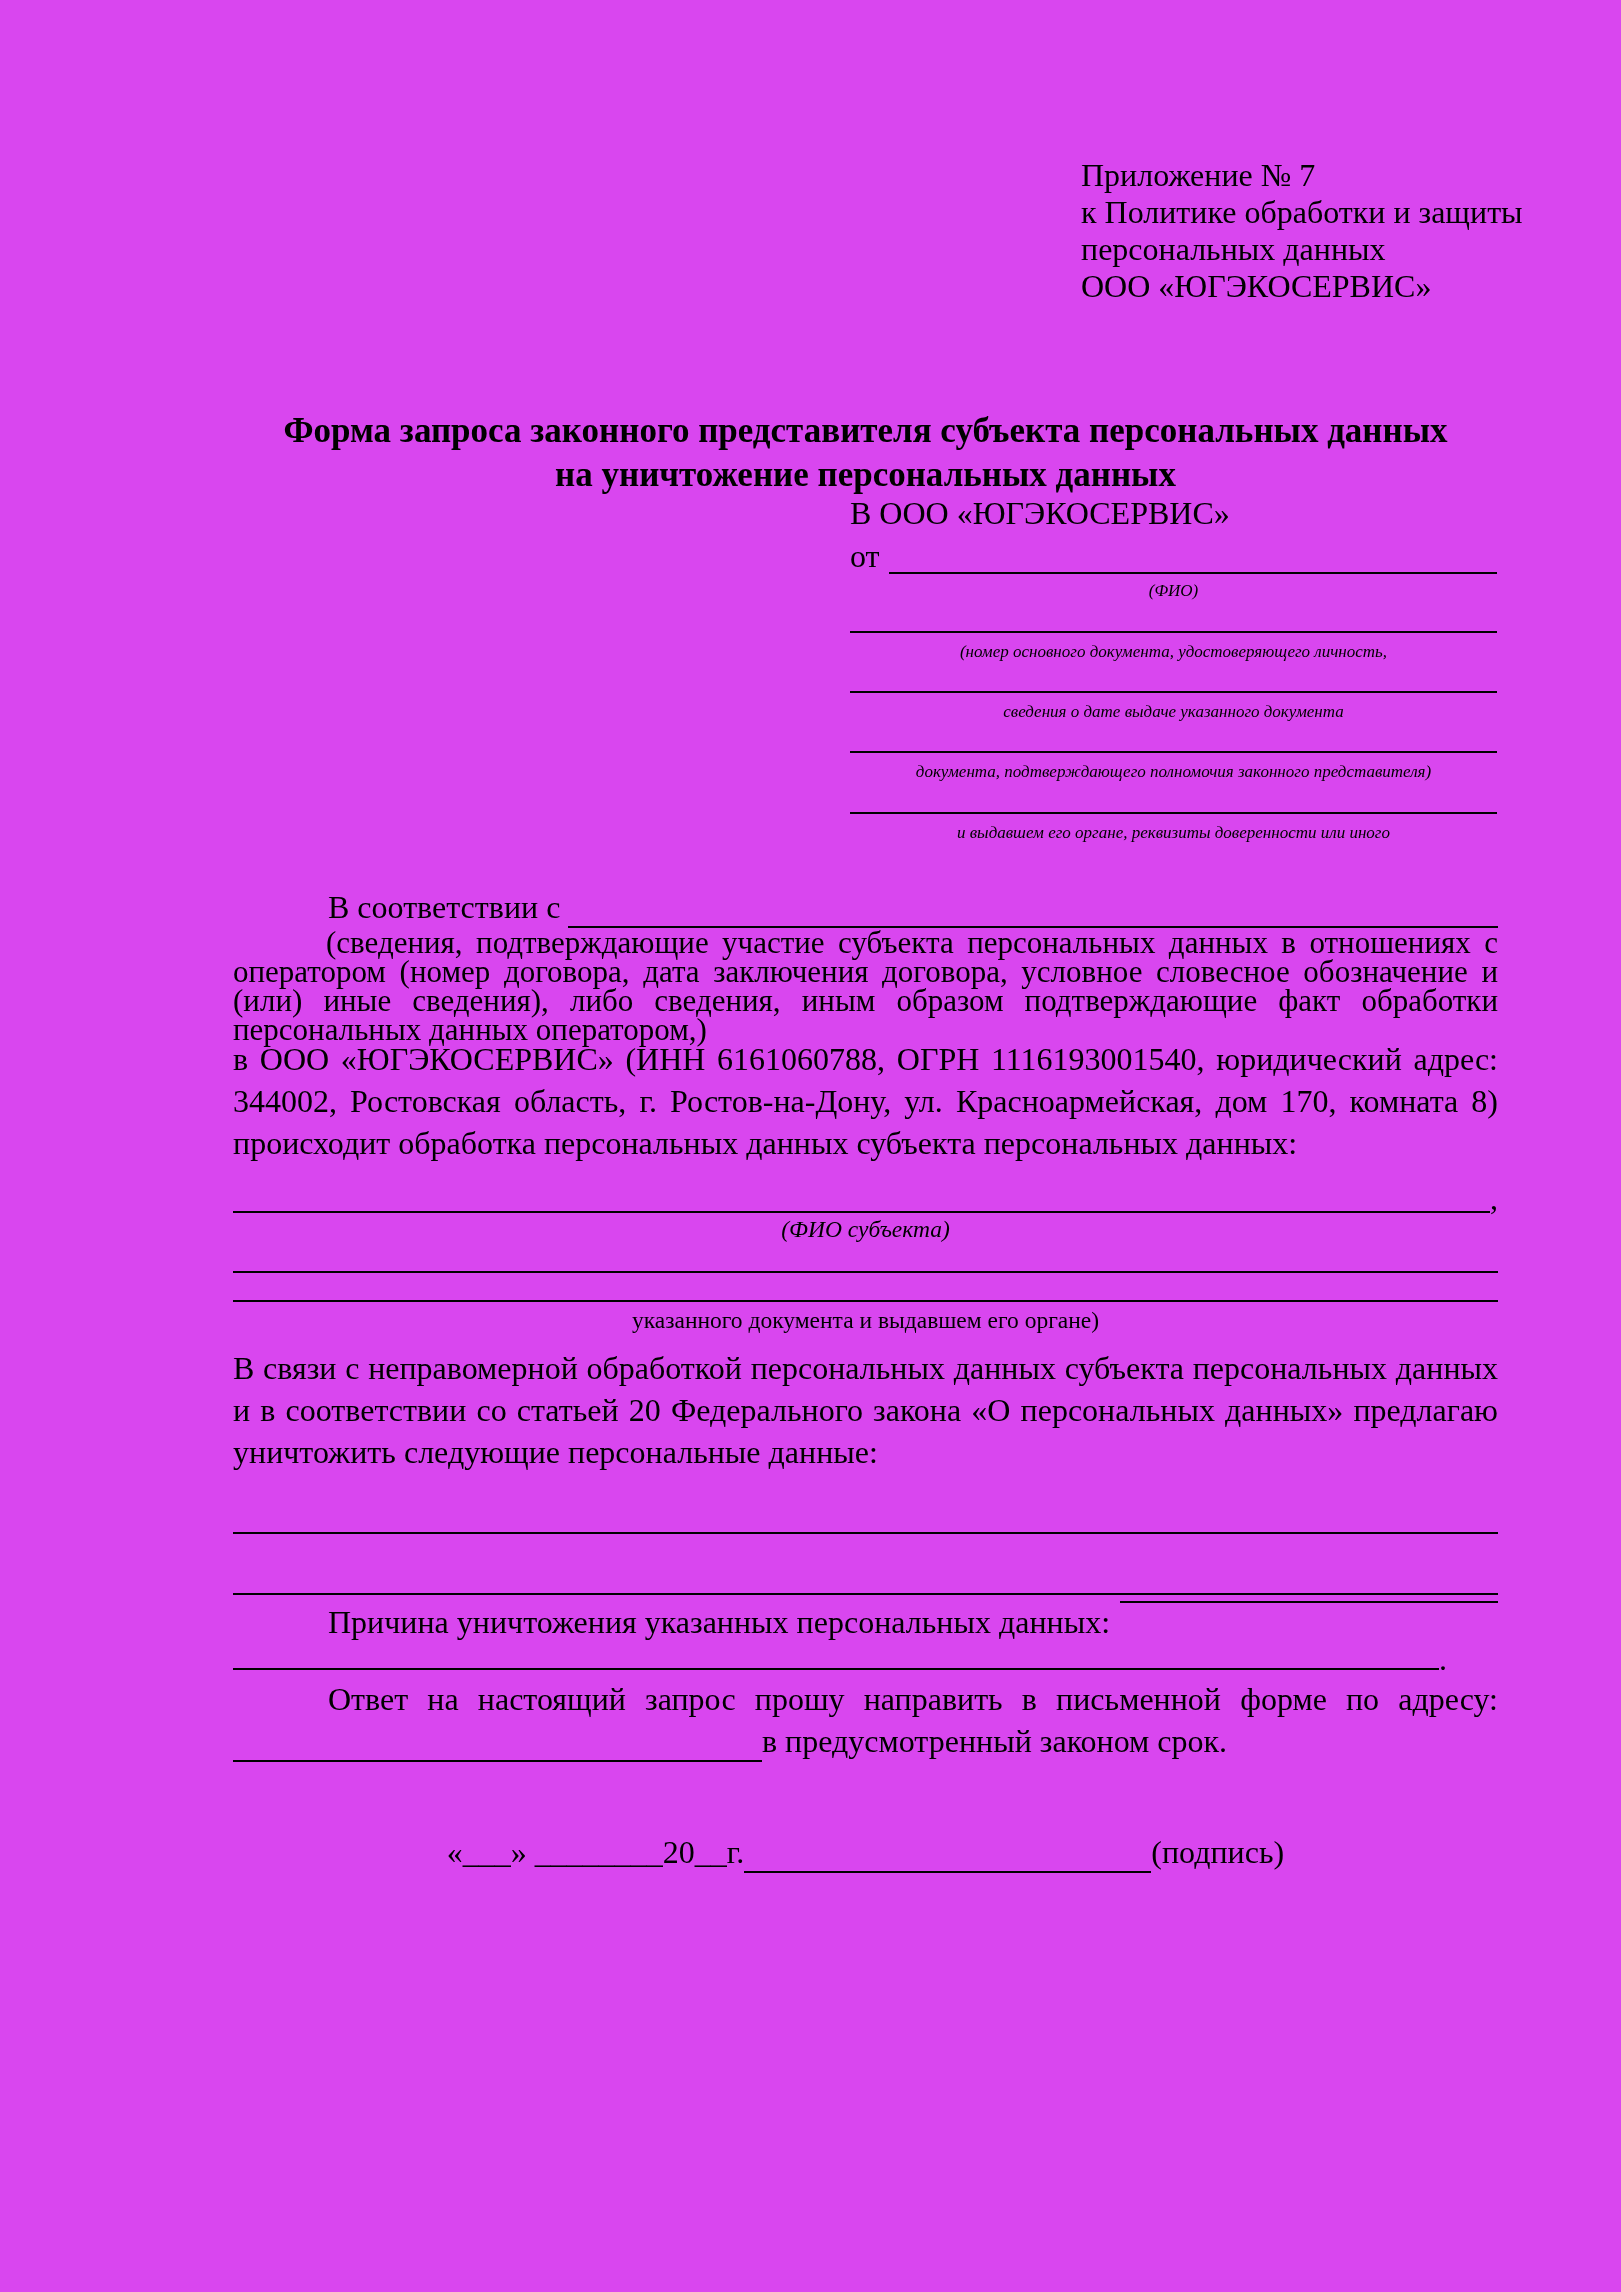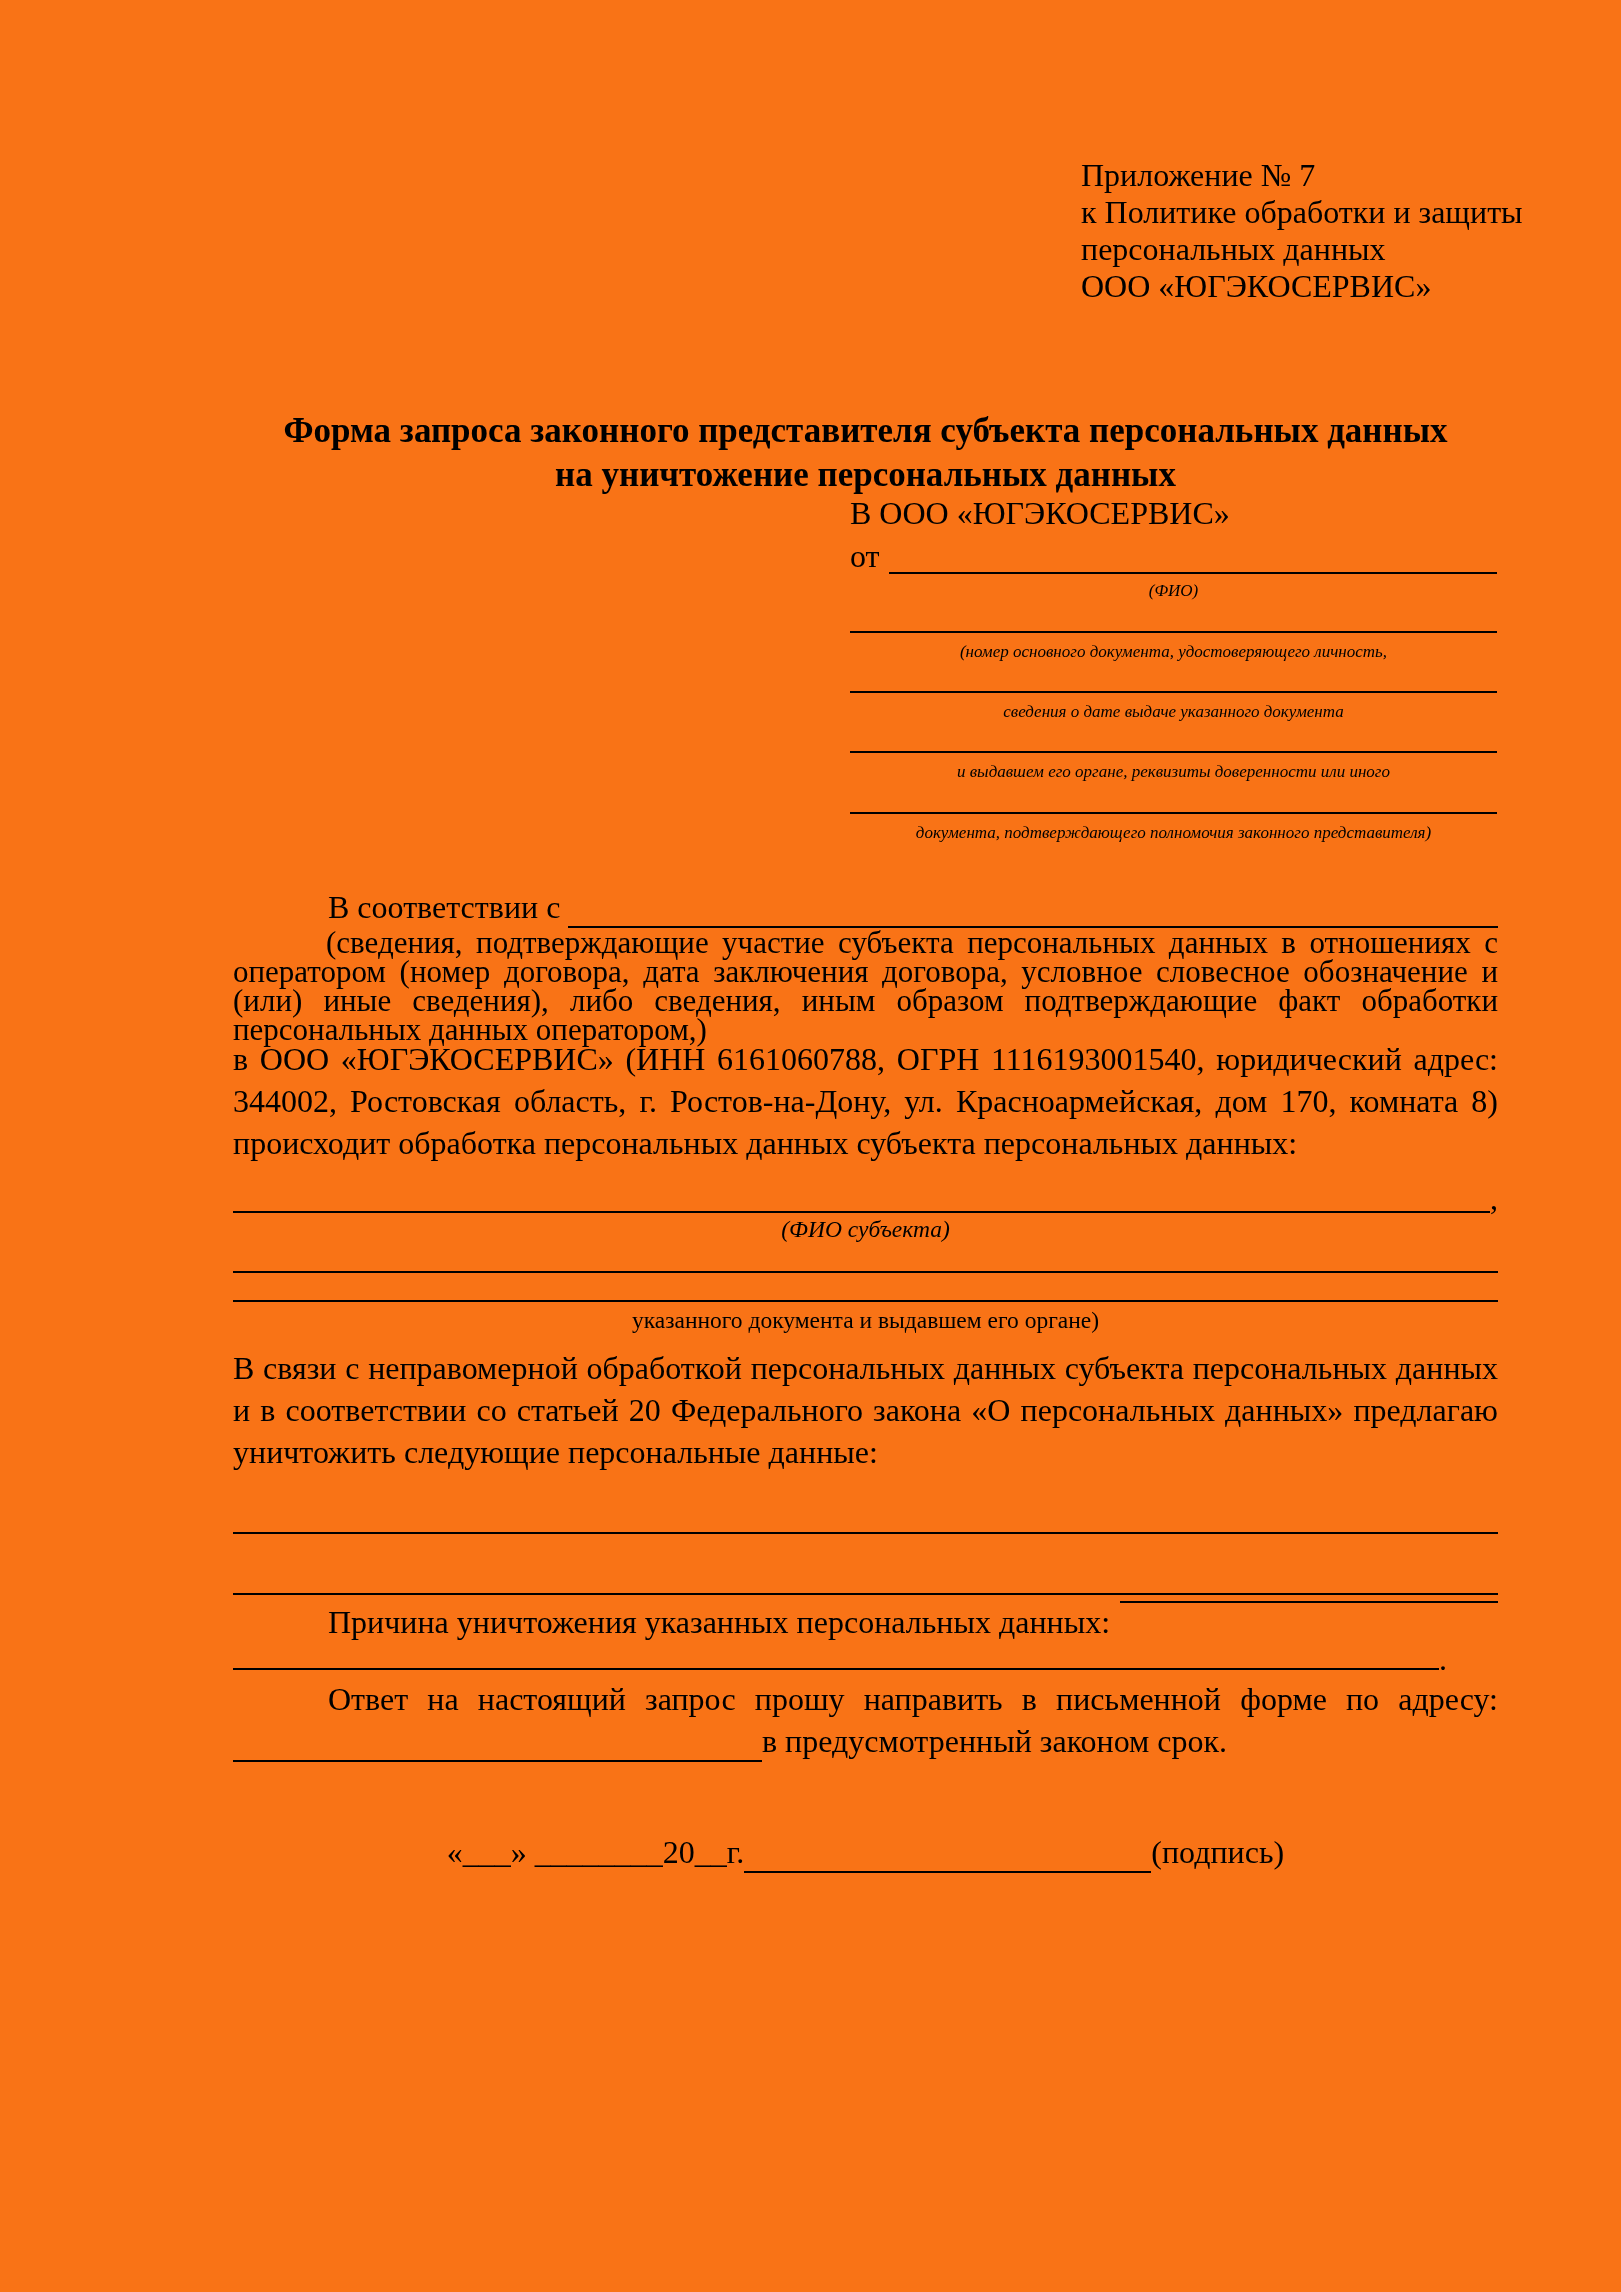--- a/index.html
+++ b/index.html
@@ -1,21 +1,21 @@
 <!DOCTYPE html>
 <html lang="ru"><head>
 <meta charset="utf-8">
 <style>
   html, body { margin: 0; padding: 0; background: #888; }
   .page {
     position: relative;
     width: 1621px;
     height: 2293px;
     margin: 0 auto;
-    background: #f97316;
+    background: #d946ef;
     color: #000000;
     font-family: "Liberation Serif", "DejaVu Serif", serif;
     overflow: hidden;
     box-sizing: border-box;
     padding-left: 233px;
     padding-right: 123px;
   }
   
   .header-block {
     margin-top: 157px;
@@ -134,25 +134,25 @@
     <div class="doc-line">
       <div class="rule"></div>
       <div class="cap">(номер основного документа, удостоверяющего личность,</div>
     </div>
     <div class="doc-line">
       <div class="rule"></div>
       <div class="cap">сведения о дате выдаче указанного документа</div>
     </div>
     <div class="doc-line">
       <div class="rule"></div>
+      <div class="cap">документа, подтверждающего полномочия законного представителя)</div>
+    </div>
+    <div class="doc-line">
+      <div class="rule"></div>
       <div class="cap">и выдавшем его органе, реквизиты доверенности или иного</div>
-    </div>
-    <div class="doc-line">
-      <div class="rule"></div>
-      <div class="cap">документа, подтверждающего полномочия законного представителя)</div>
     </div>
   </div>
 
   <div class="body-block">
 
     <div class="flex-row">
       <span class="lead"><span class="ind"></span><span>В соответствии с</span></span>
       <span class="fill"></span>
     </div>
 

